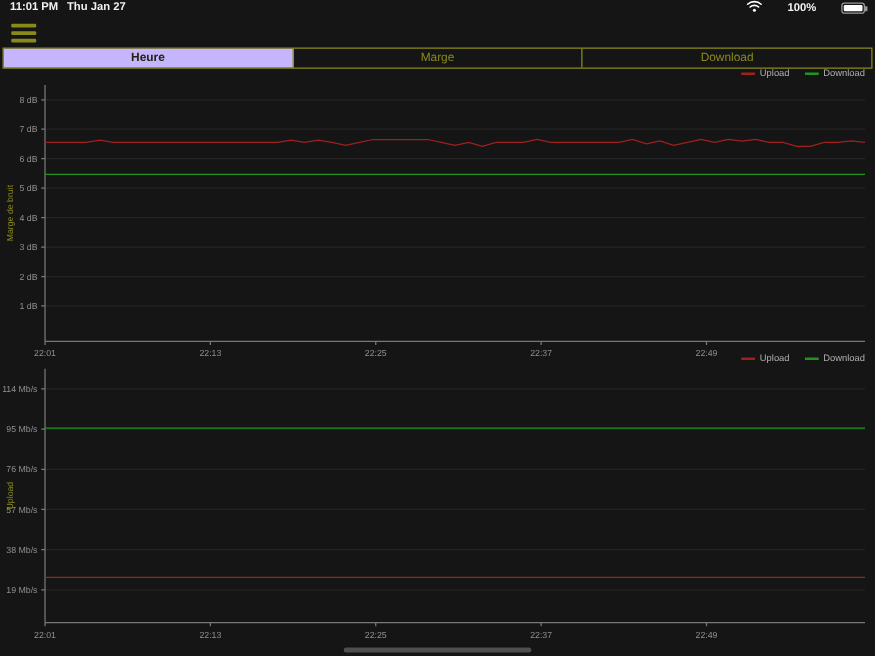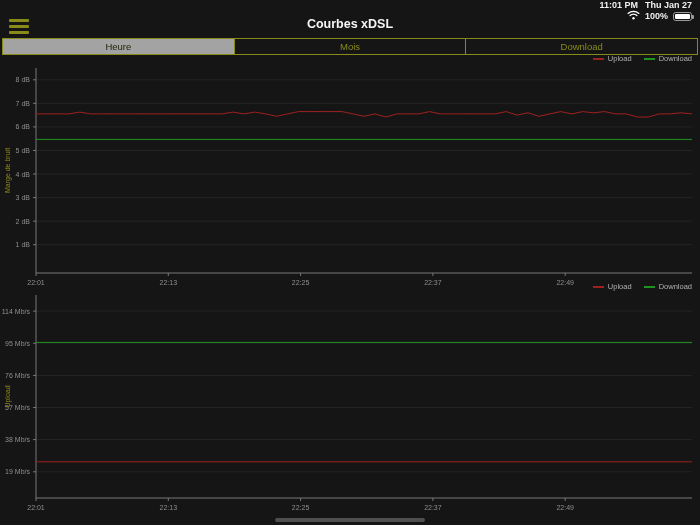--- a/index.html
+++ b/index.html
@@ -1,23 +1,23 @@
 <!DOCTYPE html>
 <html><head>
 <meta charset="utf-8">
 <style>
   html,body{margin:0;padding:0;background:#000;}
   .screen{position:relative;width:700px;height:525px;background:#151515;overflow:hidden;
           font-family:"Liberation Sans",sans-serif;color:#eee;}
 
   
   .statusbar{position:absolute;top:0;left:0;right:0;height:15px;display:flex;
-             justify-content:space-between;align-items:flex-end;padding:0 8px;box-sizing:border-box;flex-direction:column;}
+             justify-content:space-between;align-items:flex-start;padding:0 8px;box-sizing:border-box;}
   .sb-left{display:flex;gap:7px;font-size:9px;font-weight:700;color:#f0f0f0;}
-  .sb-right{display:flex;align-items:center;gap:5px;font-size:9px;font-weight:700;color:#f0f0f0;}
+  .sb-right{display:flex;align-items:center;gap:20px;font-size:9px;font-weight:700;color:#f0f0f0;}
   .battery{position:relative;width:19px;height:9px;border:1px solid #9a9a9a;border-radius:2.5px;
            box-sizing:border-box;}
   .battery .fill{position:absolute;left:1px;top:1px;bottom:1px;width:15px;background:#fff;border-radius:1px;}
   .battery .nub{position:absolute;right:-3px;top:2.5px;width:2px;height:4px;background:#9a9a9a;
                 border-radius:0 1px 1px 0;}
 
   
   .navbar{position:absolute;top:15px;left:0;right:0;height:23px;}
   .menu-btn{position:absolute;left:9px;top:4px;width:20px;height:15px;display:flex;
             flex-direction:column;justify-content:space-between;cursor:pointer;}
@@ -25,21 +25,21 @@
   .nav-title{position:absolute;left:0;right:0;top:2px;text-align:center;font-size:12.5px;
              font-weight:700;color:#f5f5f5;}
 
   
   .segmented{position:absolute;top:38px;left:2px;right:2px;height:15px;display:flex;
              border:1px solid #8a8a1b;background:#151515;}
   .segment{flex:1;display:flex;align-items:center;justify-content:center;font-size:9.5px;
            color:#8a8a1b;border-right:1px solid #8a8a1b;cursor:pointer;background:transparent;
            font-family:"Liberation Sans",sans-serif;border-top:0;border-bottom:0;border-left:0;}
   .segment:last-child{border-right:0;}
-  .segment.selected{background:#a3a3a3;color:#23230a;font-weight:400;}
+  .segment.selected{background:#c4b5fd;color:#23230a;font-weight:700;}
 
   
   .chart{position:absolute;left:0;width:700px;}
   #chart1{top:52px;height:238px;}
   #chart2{top:278px;height:240px;}
   .legend{position:absolute;right:8px;display:flex;gap:12px;align-items:center;}
   #chart1 .legend{top:2px;}
   #chart2 .legend{top:4px;}
   .legend-item{display:flex;align-items:center;gap:4px;}
   .swatch{width:11px;height:2px;display:inline-block;}
@@ -76,26 +76,25 @@
       </span>
     </div>
   </div>
 
   <div class="navbar">
     <div class="menu-btn">
       <span></span>
         <span></span>
         <span></span>
     </div>
-    <div class="nav-title">Courbes xDSL</div>
   </div>
 
   <div class="segmented">
     <button class="segment selected">Heure</button>
-    <button class="segment">Mois</button>
+    <button class="segment">Marge</button>
     <button class="segment">Download</button>
   </div>
 
   <div class="chart" id="chart1">
     <div class="legend">
       <span class="legend-item">
         <span class="swatch" style="background: rgb(160, 32, 32);"></span>
         <span class="legend-label">Upload</span>
       </span>
       <span class="legend-item">

